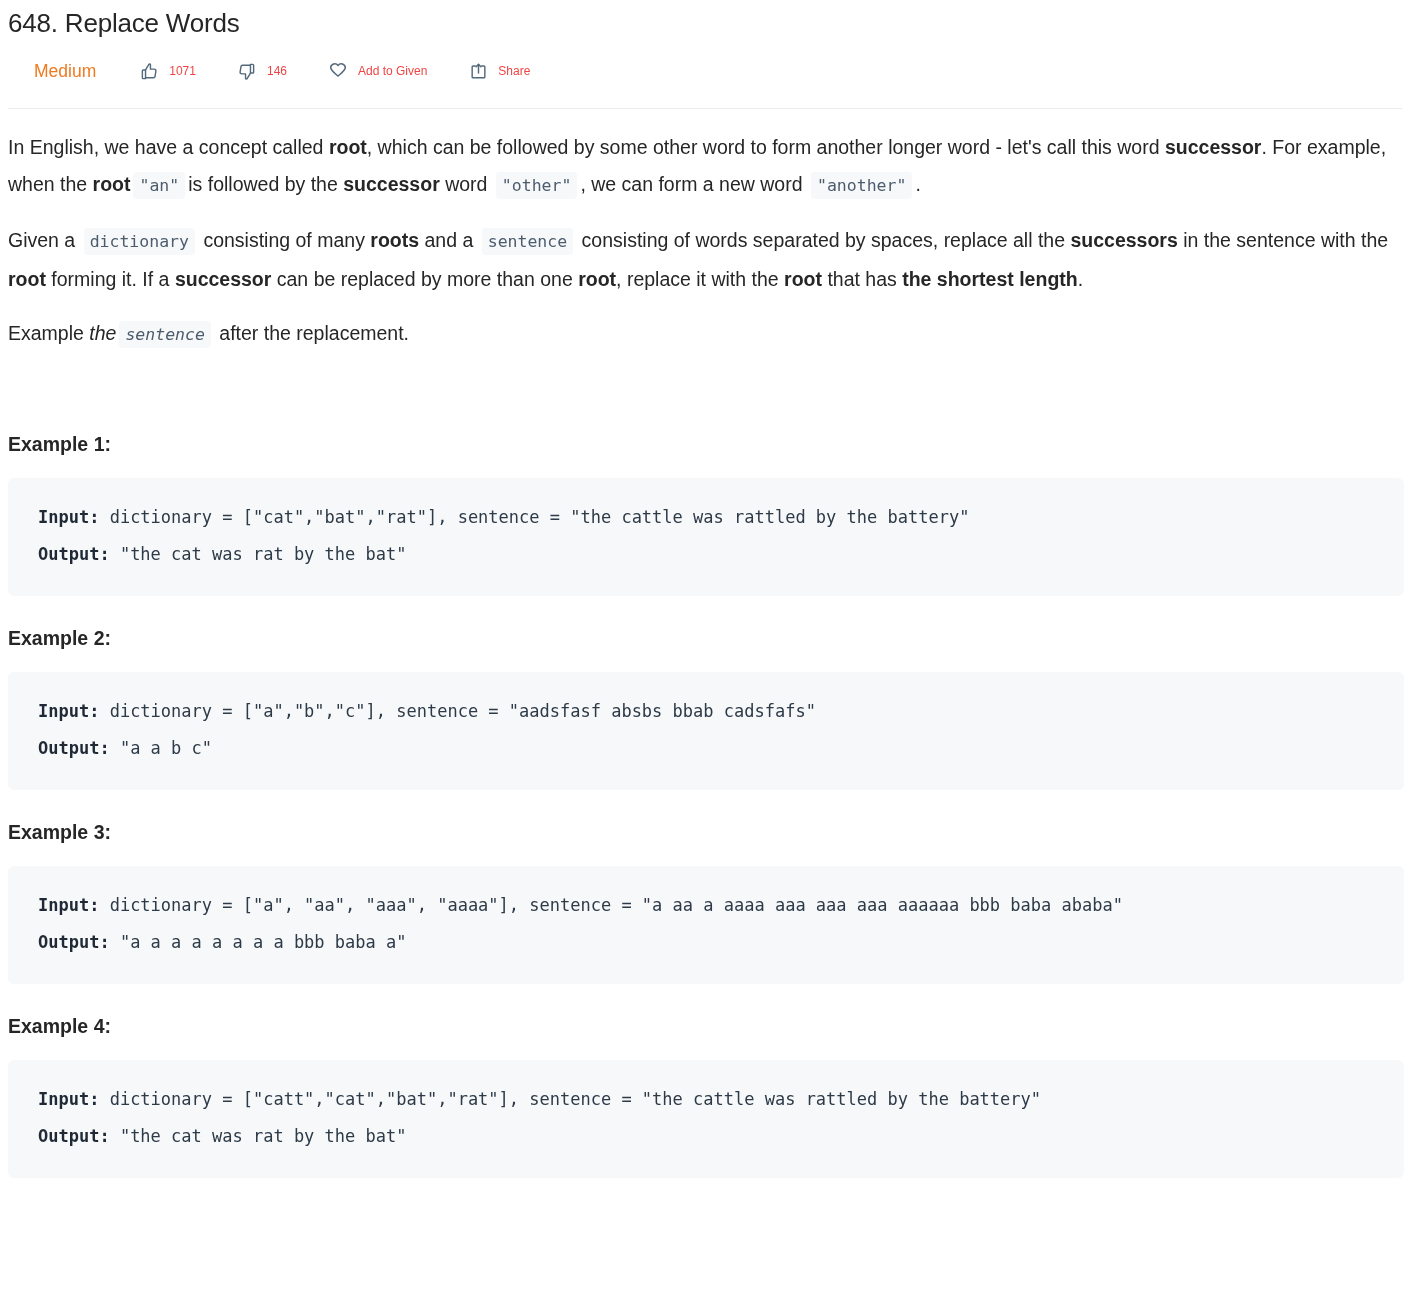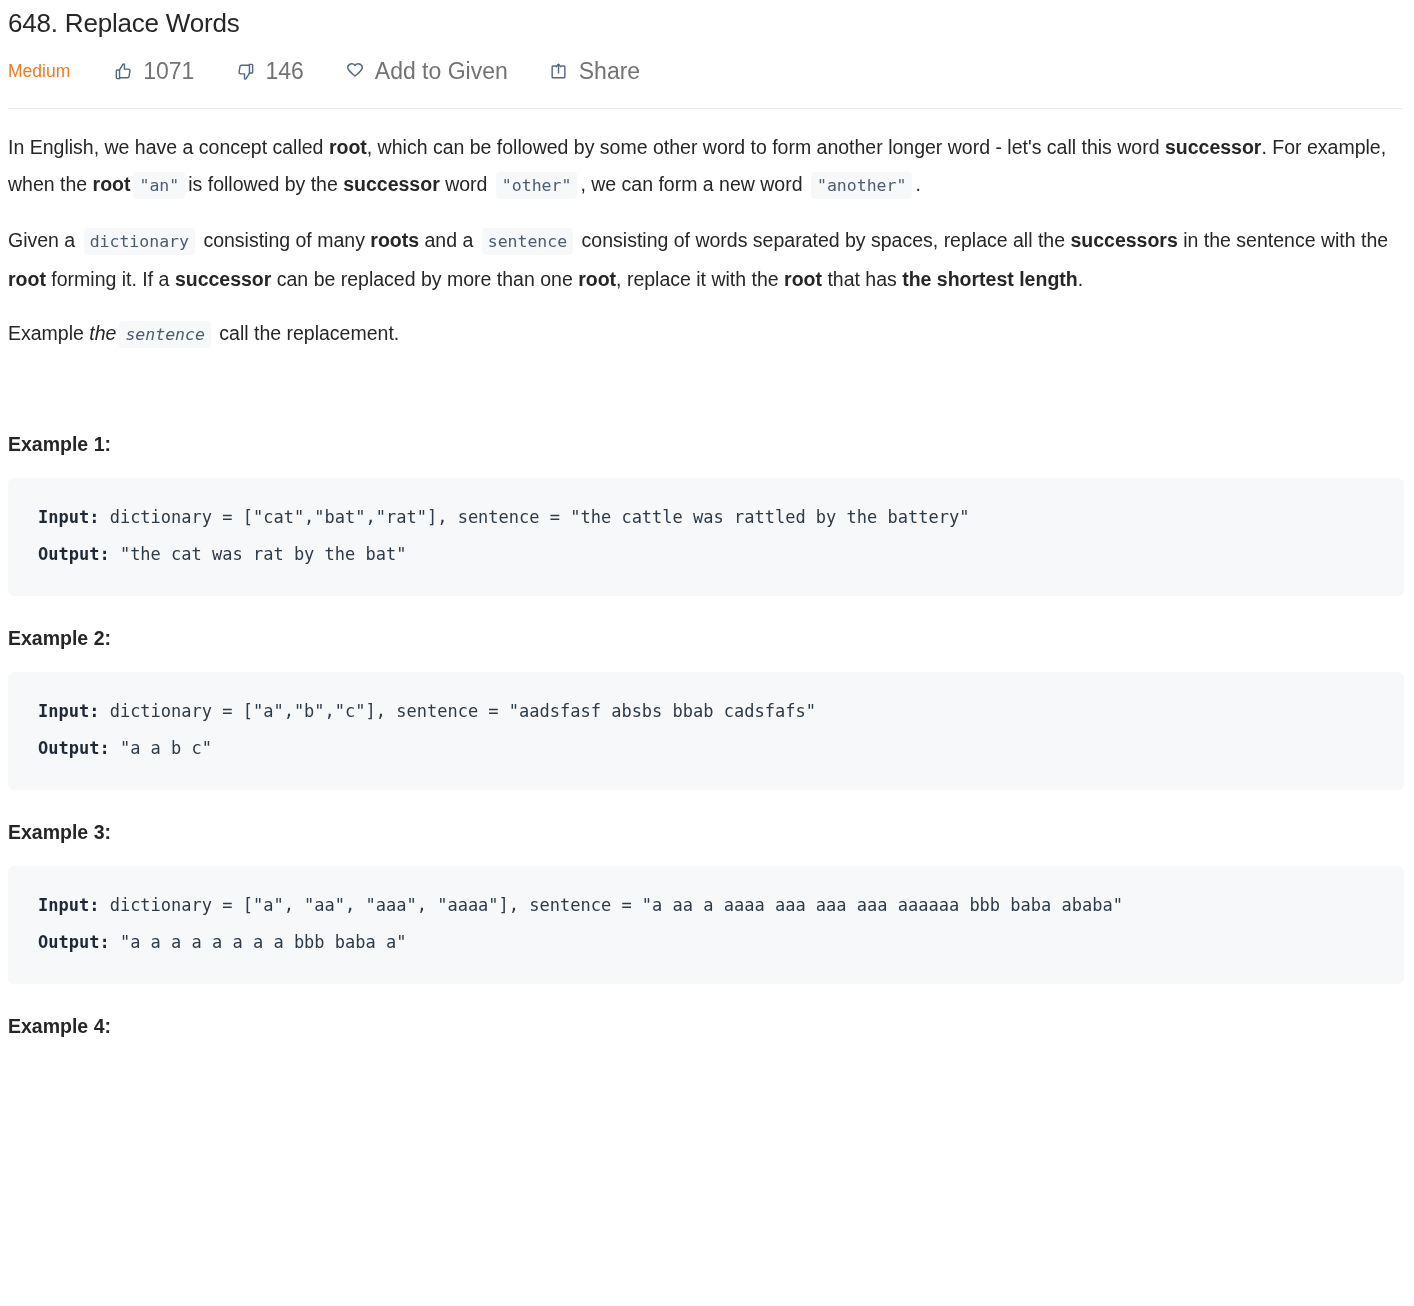--- a/index.html
+++ b/index.html
@@ -34,26 +34,27 @@
     display: flex;
     align-items: center;
     padding: 16px 0 0 2px;
     height: 30px;
   }
   .difficulty {
     font-size: 17.5px;
     color: #ef7a1f;
     margin-right: 42px;
     line-height: 22px;
+    margin-left: 26px;
   }
   .meta-item {
     display: flex;
     align-items: flex-start;
-    color: #737373;
-    font-size: 23px;
+    color: #ef4444;
+    font-size: 12px;
     margin-right: 40px;
     line-height: 22px;
     white-space: nowrap;
   }
   .meta-item .ic {
     display: inline-flex;
     align-items: center;
     justify-content: center;
     width: 22px;
     height: 22px;
@@ -183,32 +184,34 @@
   </div>
 
   <div class="divider"></div>
 
   <div class="content">
 
     <p class="para"><span>In English, we have a concept called </span><b>root</b><span>, which can be followed by some other word to form another longer word - let's call this word </span><b>successor</b><span>. For example, when the </span><b>root</b><code class="inline">"an"</code><span>is followed by the </span><b>successor</b><span> word </span><code class="inline">"other"</code><span>, we can form a new word </span><code class="inline">"another"</code><span>.</span></p>
 
     <p class="para"><span>Given a </span><code class="inline">dictionary</code><span> consisting of many </span><b>roots</b><span> and a </span><code class="inline">sentence</code><span> consisting of words separated by spaces, replace all the </span><b>successors</b><span> in the sentence with the </span><b>root</b><span> forming it. If a </span><b>successor</b><span> can be replaced by more than one </span><b>root</b><span>, replace it with the </span><b>root</b><span> that has </span><b>the shortest length</b><span>.</span></p>
 
-    <p class="para"><span>Example </span><i>the</i><code class="inline ital">sentence</code><span> call the replacement.</span></p>
+    <p class="para"><span>Example </span><i>the</i><code class="inline ital">sentence</code><span> after the replacement.</span></p>
 
     <div class="spacer-para"></div>
 
     <h3 class="ex-head">Example 1:</h3>
     <pre class="codeblock"><b>Input:</b><span> dictionary = ["cat","bat","rat"], sentence = "the cattle was rattled by the battery"</span>
 <b>Output:</b><span> "the cat was rat by the bat"</span></pre>
 
     <h3 class="ex-head later">Example 2:</h3>
     <pre class="codeblock"><b>Input:</b><span> dictionary = ["a","b","c"], sentence = "aadsfasf absbs bbab cadsfafs"</span>
 <b>Output:</b><span> "a a b c"</span></pre>
 
     <h3 class="ex-head later">Example 3:</h3>
     <pre class="codeblock"><b>Input:</b><span> dictionary = ["a", "aa", "aaa", "aaaa"], sentence = "a aa a aaaa aaa aaa aaa aaaaaa bbb baba ababa"</span>
 <b>Output:</b><span> "a a a a a a a a bbb baba a"</span></pre>
 
     <h3 class="ex-head later">Example 4:</h3>
+    <pre class="codeblock"><b>Input:</b><span> dictionary = ["catt","cat","bat","rat"], sentence = "the cattle was rattled by the battery"</span>
+<b>Output:</b><span> "the cat was rat by the bat"</span></pre>
 
   </div>
 </div>
 
 </body></html>

